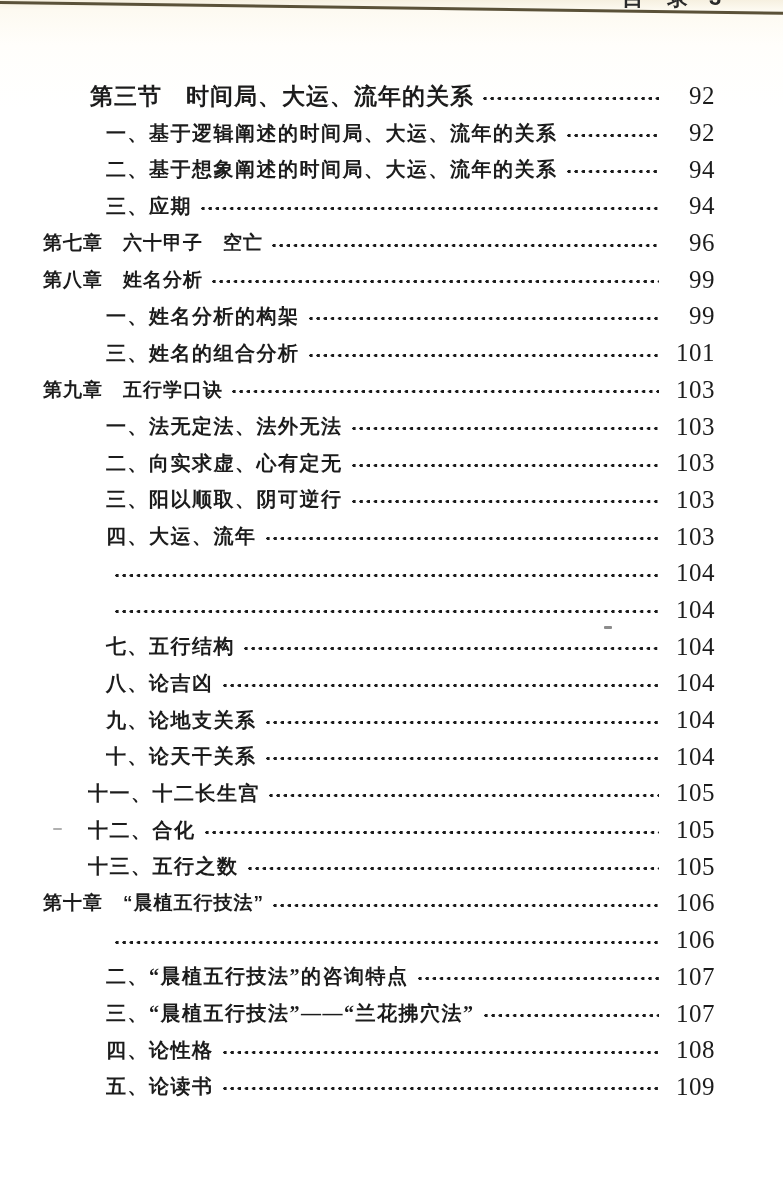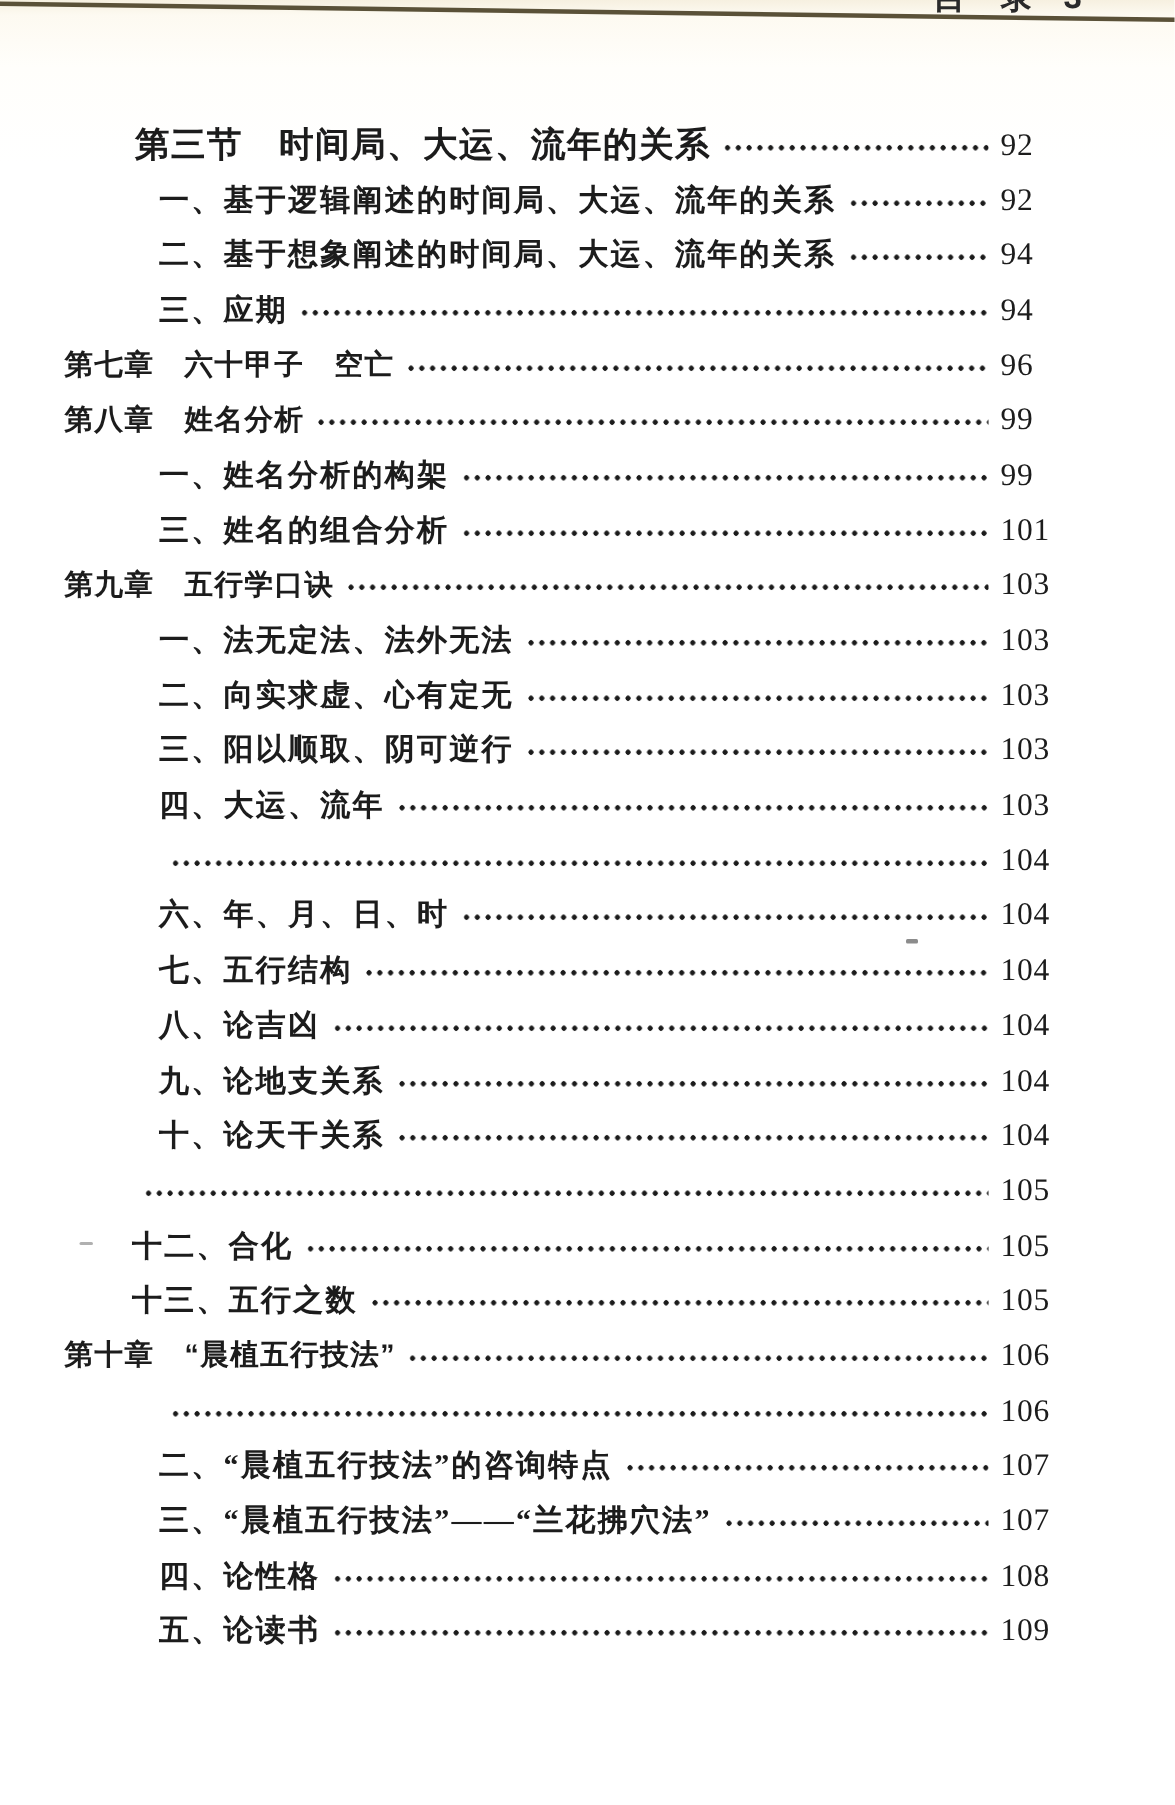--- a/index.html
+++ b/index.html
@@ -92,22 +92,23 @@
     flex: 1 1 auto;
     height: 5px;
     margin: 4px 8px 0 9px;
     background-image: radial-gradient(circle at 2px 2.5px, #1b1b1b 1.55px, rgba(0,0,0,0) 1.9px);
     background-size: 7.2px 5px;
     background-repeat: repeat-x;
   }
   .toc-page {
     flex: 0 0 auto;
     width: 48px;
+    text-align: right;
     font-family: "Liberation Serif", serif;
-    font-size: 21px;
+    font-size: 25px;
     letter-spacing: 0.5px;
   }
 
   
   .artifact {
     position: absolute;
     background: #6f6f6f;
     border-radius: 1px;
   }
   .artifact-left  { left: 53px;  top: 828px; width: 9px; height: 2px; opacity: .55; }
@@ -205,21 +206,20 @@
     <span class="toc-dots"></span>
     <span class="toc-page">103</span>
   </div>
 
   <div class="toc-row level-item">
     <span class="toc-dots"></span>
     <span class="toc-page">104</span>
   </div>
 
   <div class="toc-row level-item">
-    <span class="toc-label">六、年、月、日、时</span>
     <span class="toc-dots"></span>
     <span class="toc-page">104</span>
   </div>
 
   <div class="toc-row level-item">
     <span class="toc-label">七、五行结构</span>
     <span class="toc-dots"></span>
     <span class="toc-page">104</span>
   </div>
 
@@ -235,20 +235,21 @@
     <span class="toc-page">104</span>
   </div>
 
   <div class="toc-row level-item">
     <span class="toc-label">十、论天干关系</span>
     <span class="toc-dots"></span>
     <span class="toc-page">104</span>
   </div>
 
   <div class="toc-row level-item-wide">
+    <span class="toc-label">十一、十二长生宫</span>
     <span class="toc-dots"></span>
     <span class="toc-page">105</span>
   </div>
 
   <div class="toc-row level-item-wide">
     <span class="toc-label">十二、合化</span>
     <span class="toc-dots"></span>
     <span class="toc-page">105</span>
   </div>
 

